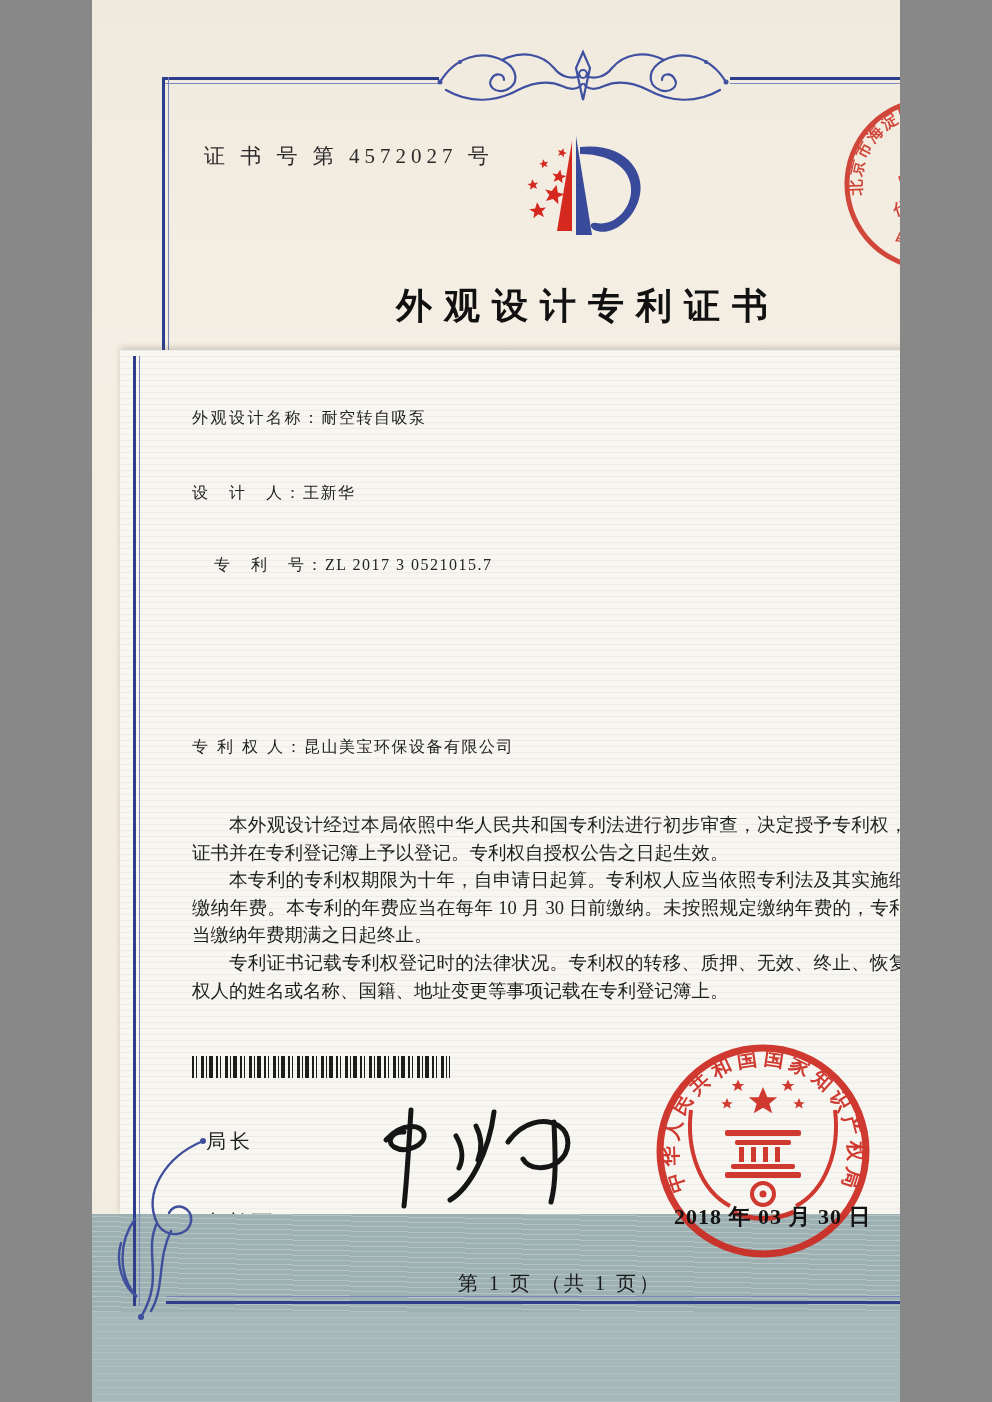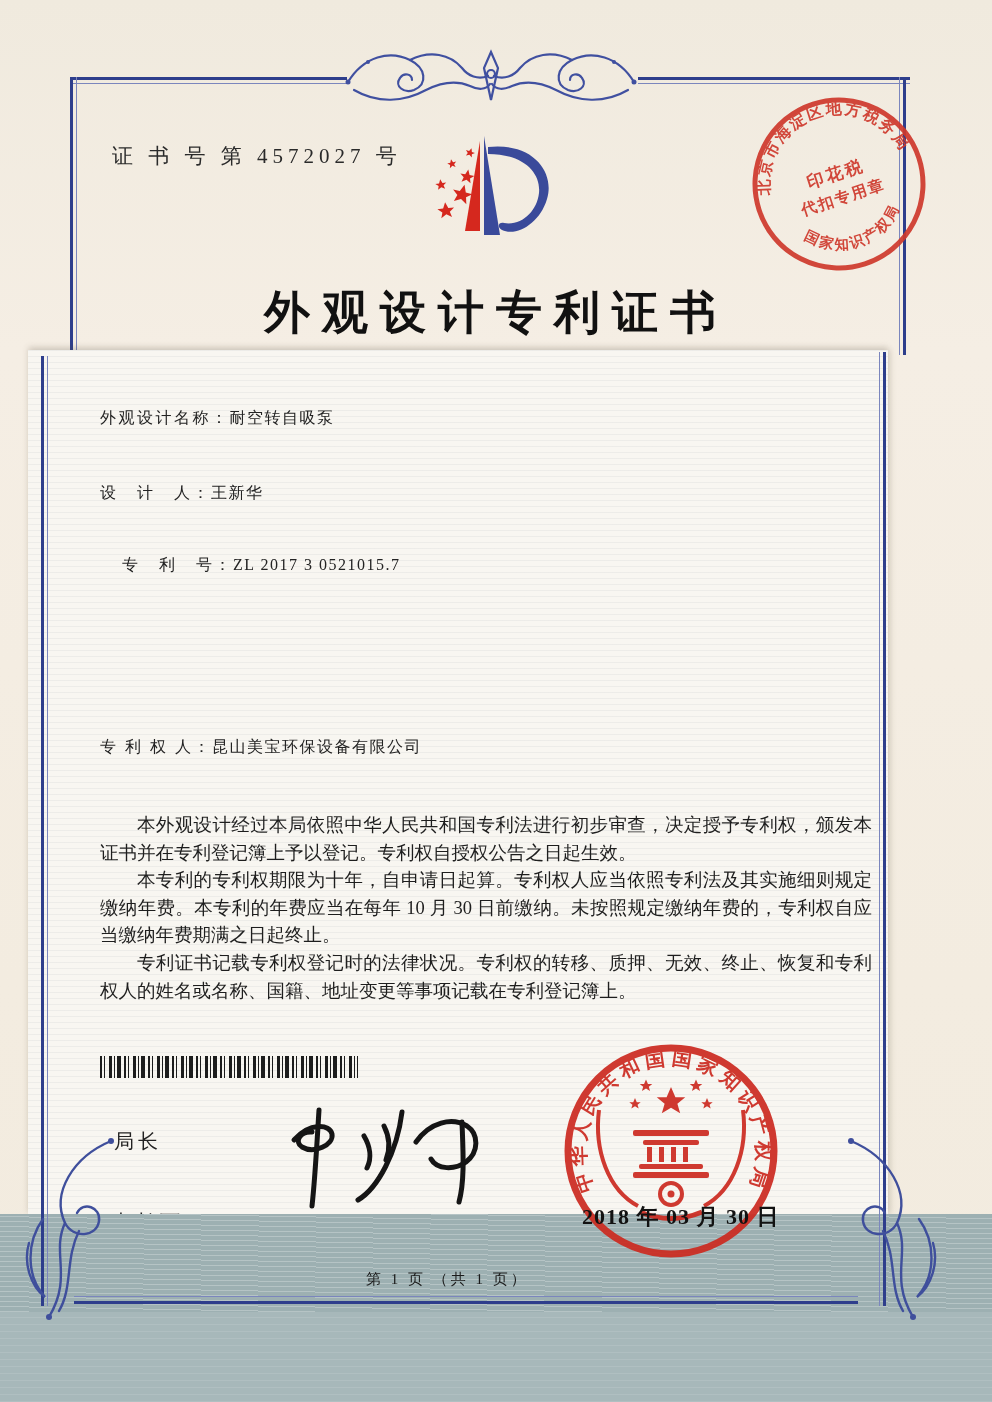--- a/index.html
+++ b/index.html
@@ -1,45 +1,45 @@
 <!DOCTYPE html>
 <html><head>
 <meta charset="utf-8">
 <style>
   html,body{margin:0;padding:0;background:#888;}
-  .stage{position:relative;width:992px;height:1402px;margin:0 auto;overflow:hidden;
+  .stage{position:relative;width:808px;height:1402px;margin:0 auto;overflow:hidden;
          background:linear-gradient(180deg,#f0eade 0%,#f5eee4 25%,#f3ece0 70%,#f2ebdf 100%);
          font-family:"Liberation Serif","DejaVu Serif",serif;color:#1c1c1c;}
   .abs{position:absolute;}
   
   .hline{height:3px;background:#2e3e8c;}
   .hline .sub{position:absolute;left:0;right:0;top:6px;height:1px;background:#7b86bd;}
   .vline{width:3px;background:#2e3e8c;}
   .vline .sub{position:absolute;top:0;bottom:0;left:6px;width:1px;background:#7b86bd;}
   .vline.mirror .sub{left:auto;right:6px;}
   
   .certno{font-size:21px;letter-spacing:5px;color:#2a2a2a;}
-  .title{font-size:46px;font-weight:700;letter-spacing:12px;color:#111;text-align:center;}
+  .title{font-size:36px;font-weight:700;letter-spacing:12px;color:#111;text-align:center;}
   .whitepage{background:#f8f6f1;box-shadow:0 -3px 6px rgba(90,80,60,.18), 3px 0 6px rgba(90,80,60,.12);
              background-image:repeating-linear-gradient(0deg,rgba(125,135,148,.09) 0 1px,transparent 1px 6px);}
   .fieldrow{font-size:16px;letter-spacing:1.5px;white-space:nowrap;color:#232323;}
   .fieldrow .lbl{letter-spacing:2.5px;}
   .paras{font-size:18.5px;line-height:27.6px;text-align:justify;color:#1e1e1e;}
   .paras p{margin:0;text-indent:2em;}
   .barcode{background:repeating-linear-gradient(90deg,
       #1d1d1d 0 2px,transparent 2px 4px,#1d1d1d 4px 5px,transparent 5px 9px,
       #1d1d1d 9px 12px,transparent 12px 14px,#1d1d1d 14px 15px,transparent 15px 17px,
       #1d1d1d 17px 21px,transparent 21px 24px);}
   .director{font-size:20px;letter-spacing:4px;color:#222;}
   .grayband{background:#9db0b2;
       background-image:repeating-linear-gradient(1deg,rgba(255,255,255,.25) 0 1px,transparent 1px 5px);}
   .footband{background:#a7b8ba;
       background-image:repeating-linear-gradient(0deg,rgba(255,255,255,.10) 0 1px,transparent 1px 7px);}
   .datetext{font-size:22px;font-weight:700;letter-spacing:1px;color:#121212;}
-  .pagenum{font-size:15px;letter-spacing:3px;color:#1a1a1a;}
+  .pagenum{font-size:20px;letter-spacing:3px;color:#1a1a1a;}
   .sealwrap{opacity:.92;}
 </style>
 </head>
 <body>
 
 <div class="stage">
 
   <div class="abs hline" style="left:70px;top:77px;width:277px;">
       <div class="sub"></div>
     </div>

